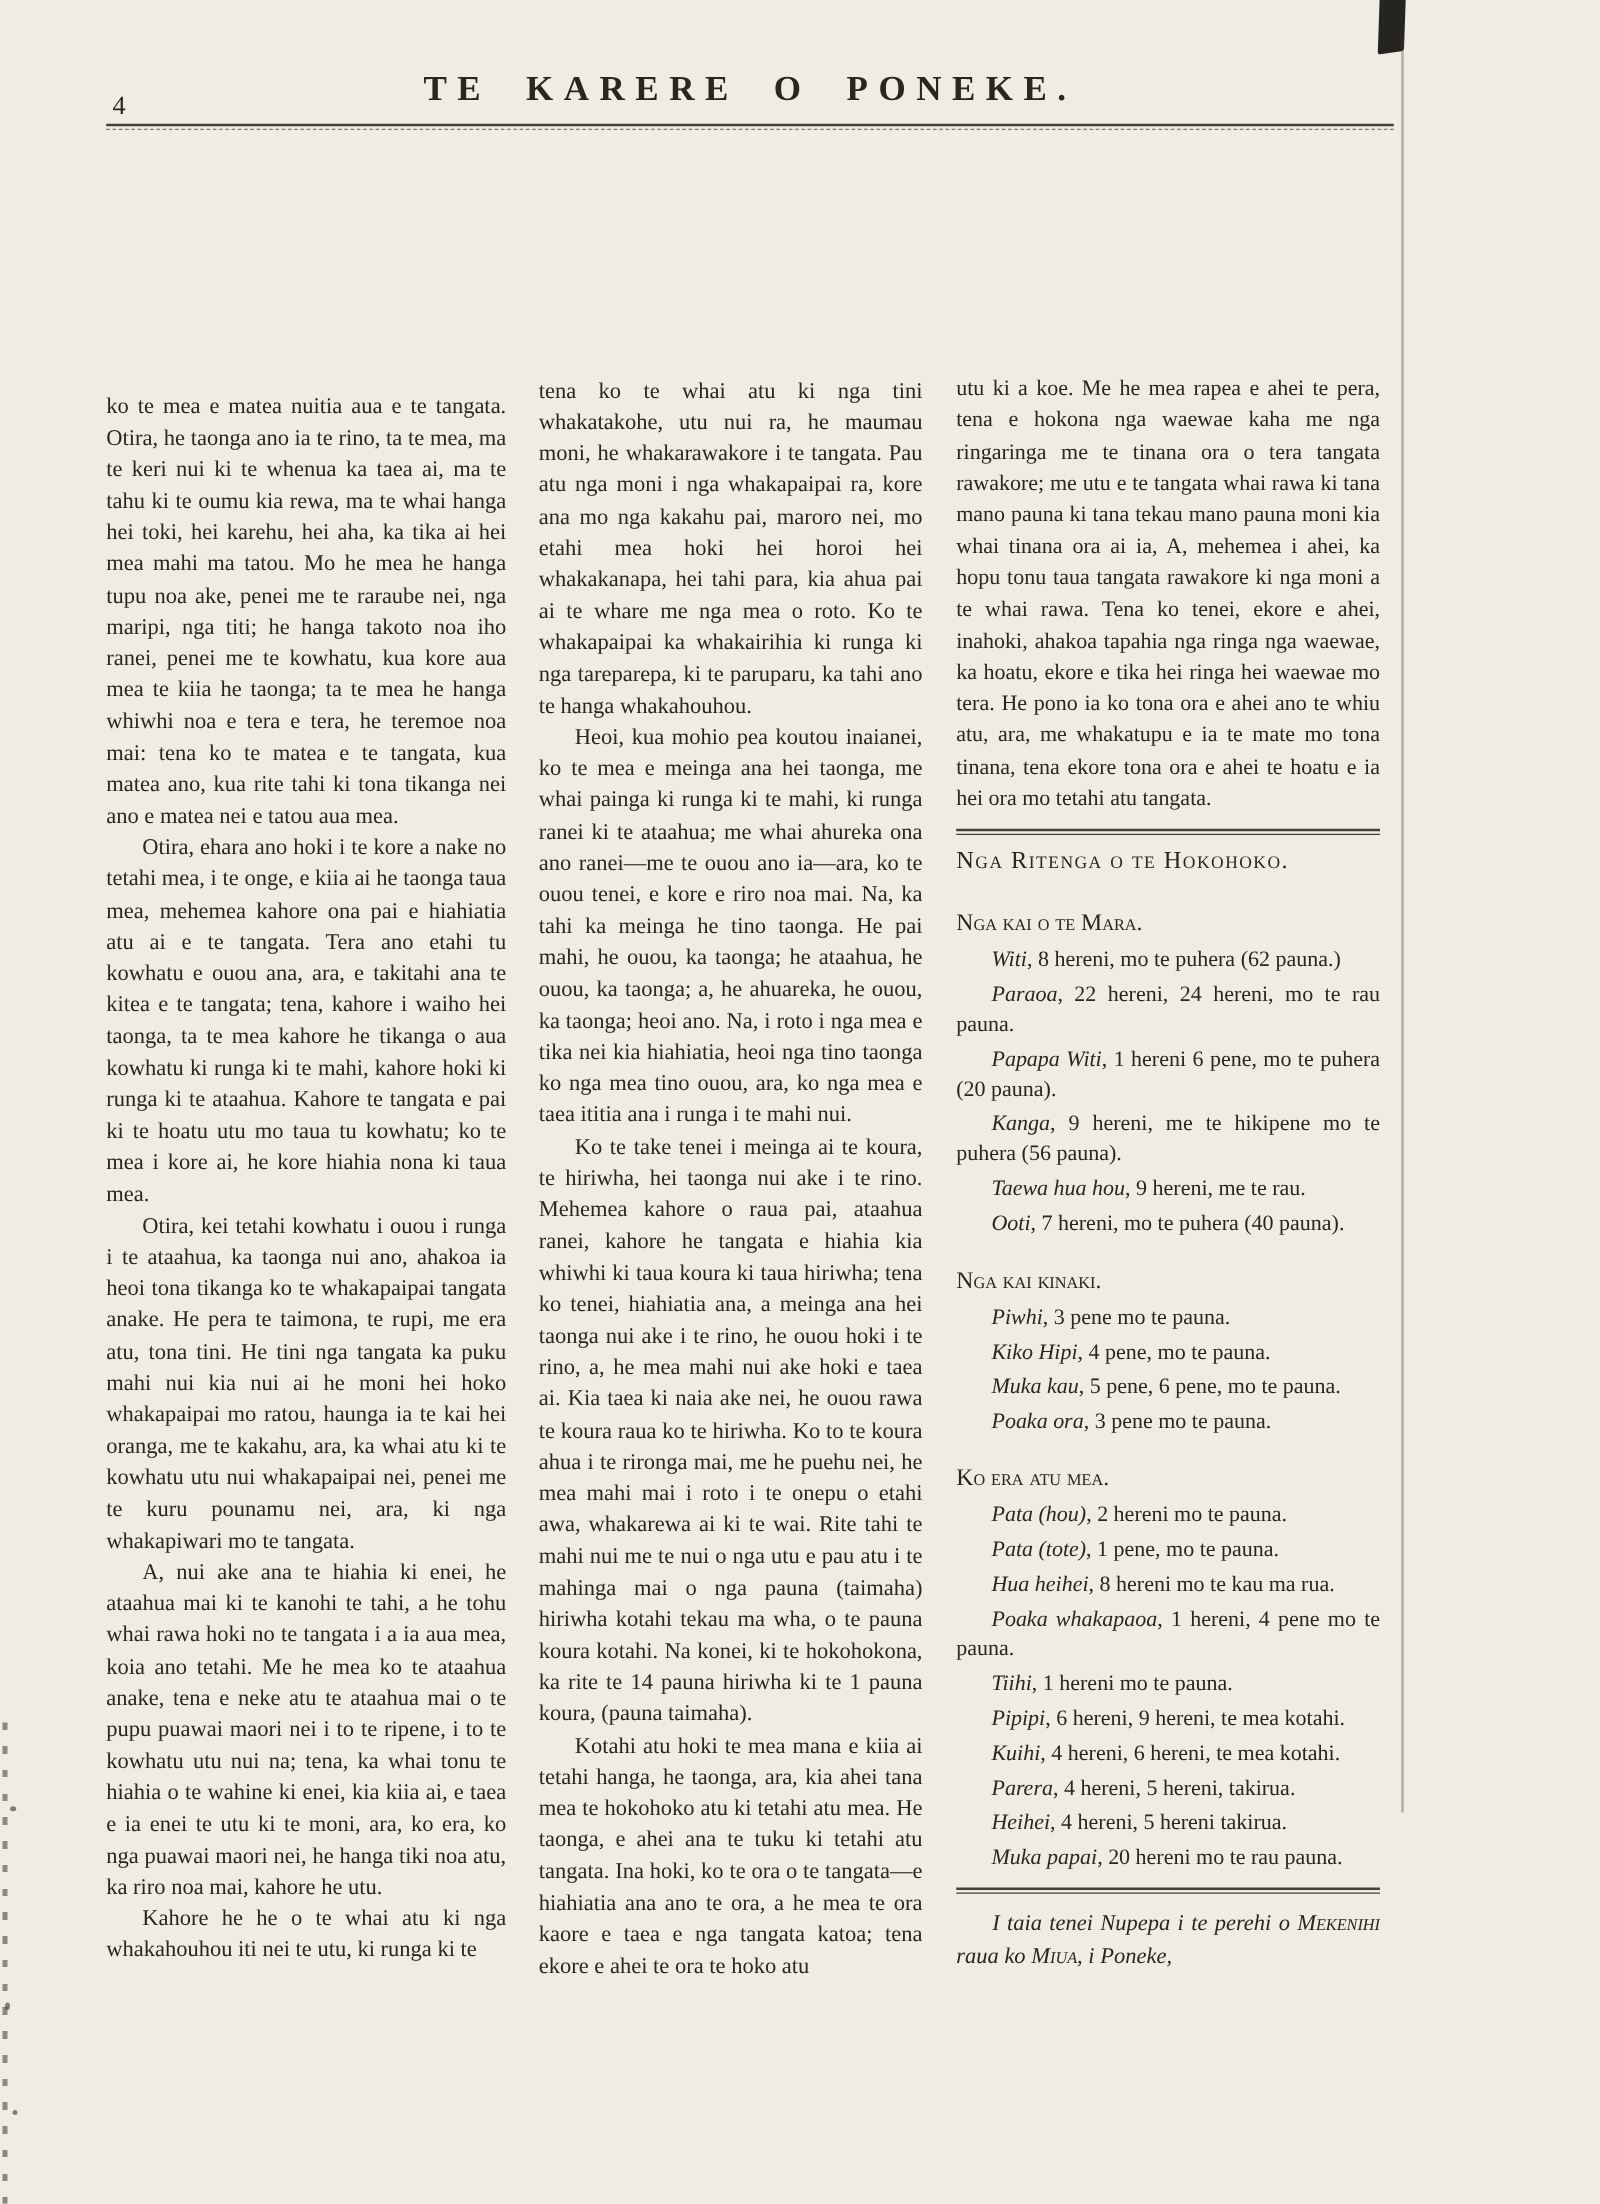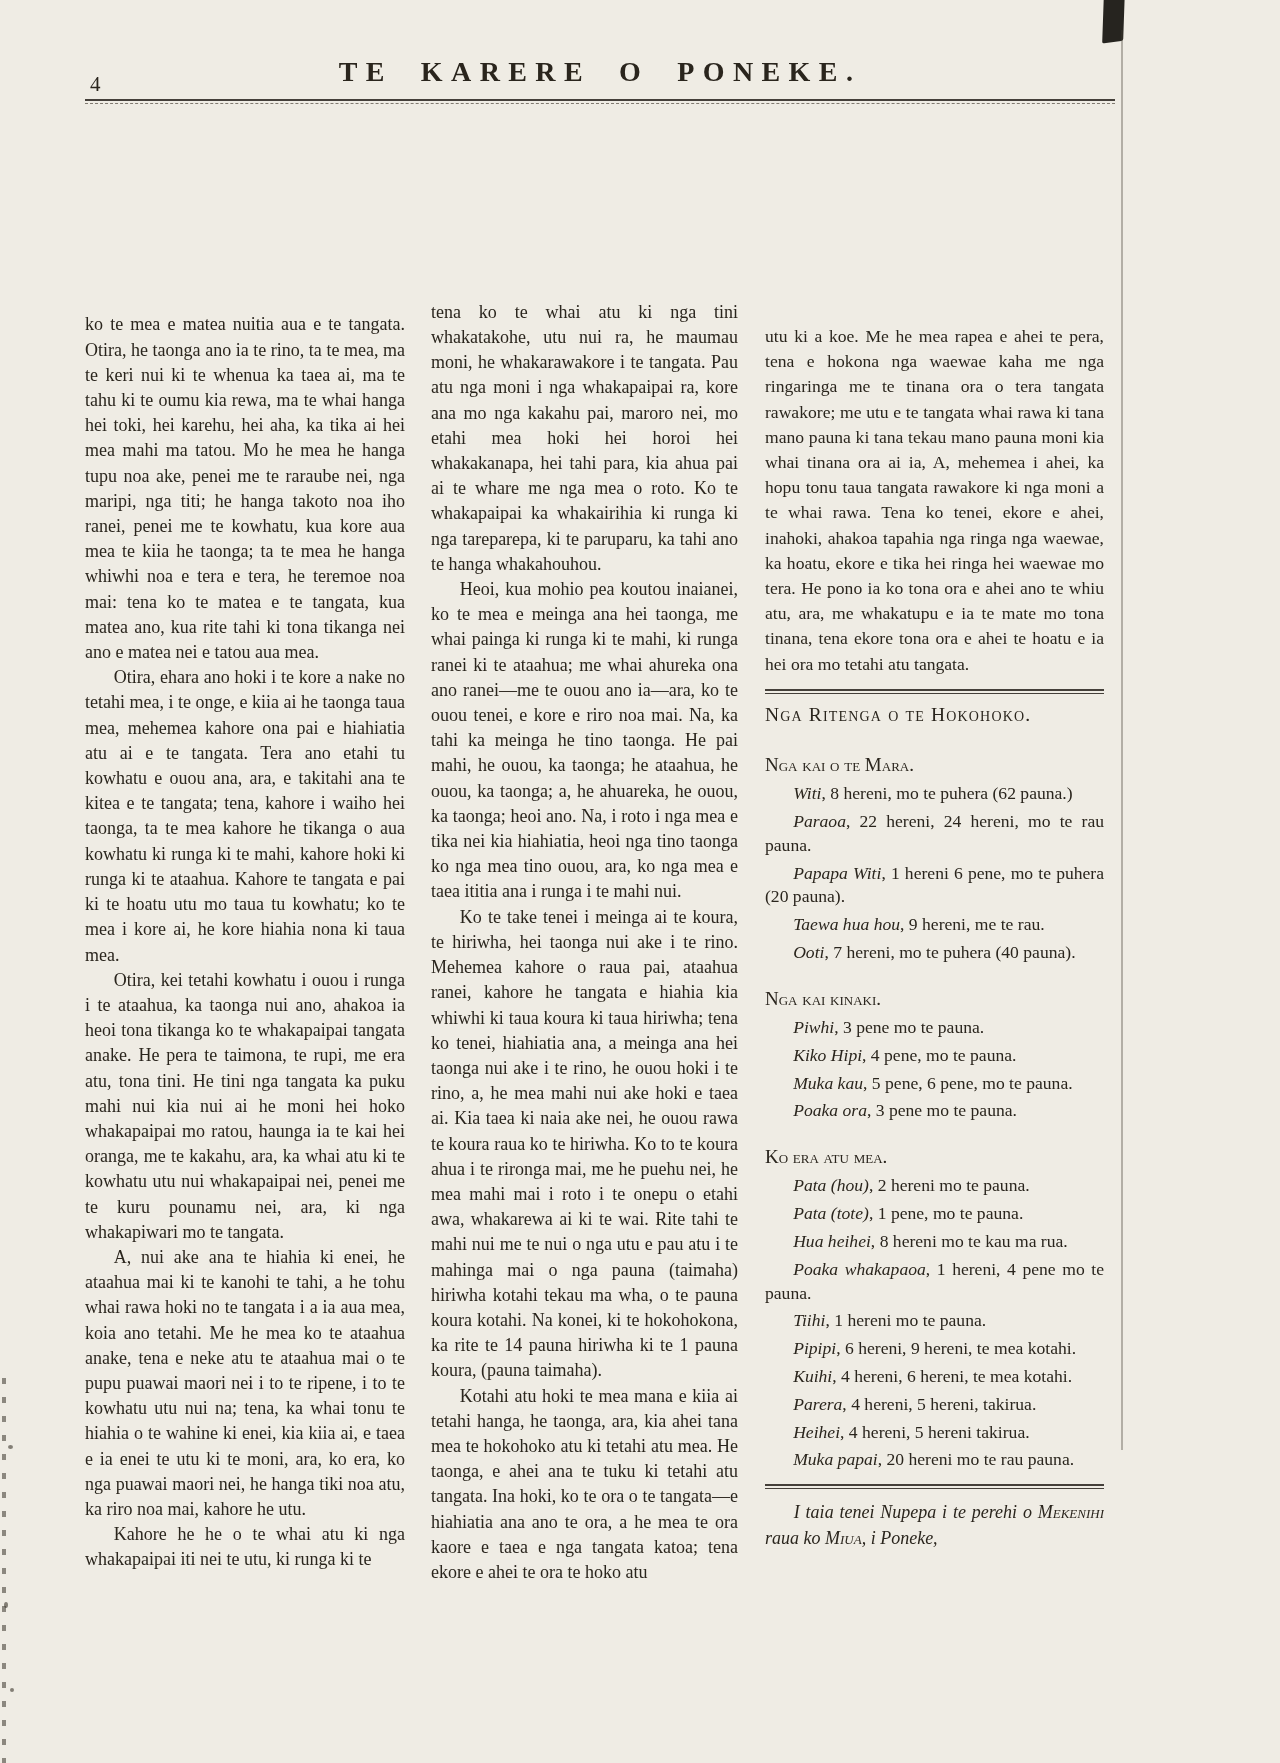--- a/index.html
+++ b/index.html
@@ -71,21 +71,21 @@
     <div class="r2"></div>
   </div>
 
   <div class="cols">
 
     <div class="col col1">
       <p class="para cont">ko te mea e matea nuitia aua e te tangata. Otira, he taonga ano ia te rino, ta te mea, ma te keri nui ki te whenua ka taea ai, ma te tahu ki te oumu kia rewa, ma te whai hanga hei toki, hei karehu, hei aha, ka tika ai hei mea mahi ma tatou. Mo he mea he hanga tupu noa ake, penei me te raraube nei, nga maripi, nga titi; he hanga takoto noa iho ranei, penei me te kowhatu, kua kore aua mea te kiia he taonga; ta te mea he hanga whiwhi noa e tera e tera, he teremoe noa mai: tena ko te matea e te tangata, kua matea ano, kua rite tahi ki tona tikanga nei ano e matea nei e tatou aua mea.</p>
       <p class="para">Otira, ehara ano hoki i te kore a nake no tetahi mea, i te onge, e kiia ai he taonga taua mea, mehemea kahore ona pai e hiahiatia atu ai e te tangata. Tera ano etahi tu kowhatu e ouou ana, ara, e takitahi ana te kitea e te tangata; tena, kahore i waiho hei taonga, ta te mea kahore he tikanga o aua kowhatu ki runga ki te mahi, kahore hoki ki runga ki te ataahua. Kahore te tangata e pai ki te hoatu utu mo taua tu kowhatu; ko te mea i kore ai, he kore hiahia nona ki taua mea.</p>
       <p class="para">Otira, kei tetahi kowhatu i ouou i runga i te ataahua, ka taonga nui ano, ahakoa ia heoi tona tikanga ko te whakapaipai tangata anake. He pera te taimona, te rupi, me era atu, tona tini. He tini nga tangata ka puku mahi nui kia nui ai he moni hei hoko whakapaipai mo ratou, haunga ia te kai hei oranga, me te kakahu, ara, ka whai atu ki te kowhatu utu nui whakapaipai nei, penei me te kuru pounamu nei, ara, ki nga whakapiwari mo te tangata.</p>
       <p class="para">A, nui ake ana te hiahia ki enei, he ataahua mai ki te kanohi te tahi, a he tohu whai rawa hoki no te tangata i a ia aua mea, koia ano tetahi. Me he mea ko te ataahua anake, tena e neke atu te ataahua mai o te pupu puawai maori nei i to te ripene, i to te kowhatu utu nui na; tena, ka whai tonu te hiahia o te wahine ki enei, kia kiia ai, e taea e ia enei te utu ki te moni, ara, ko era, ko nga puawai maori nei, he hanga tiki noa atu, ka riro noa mai, kahore he utu.</p>
-      <p class="para">Kahore he he o te whai atu ki nga whakapaipai iti nei te utu, ki runga ki te</p>
+      <p class="para">Kahore he he o te whai atu ki nga whakahouhou iti nei te utu, ki runga ki te</p>
     </div>
 
     <div class="col-rule"></div>
 
     <div class="col col2">
       <p class="para cont">tena ko te whai atu ki nga tini whakatakohe, utu nui ra, he maumau moni, he whakarawakore i te tangata. Pau atu nga moni i nga whakapaipai ra, kore ana mo nga kakahu pai, maroro nei, mo etahi mea hoki hei horoi hei whakakanapa, hei tahi para, kia ahua pai ai te whare me nga mea o roto. Ko te whakapaipai ka whakairihia ki runga ki nga tareparepa, ki te paruparu, ka tahi ano te hanga whakahouhou.</p>
       <p class="para">Heoi, kua mohio pea koutou inaianei, ko te mea e meinga ana hei taonga, me whai painga ki runga ki te mahi, ki runga ranei ki te ataahua; me whai ahureka ona ano ranei—me te ouou ano ia—ara, ko te ouou tenei, e kore e riro noa mai. Na, ka tahi ka meinga he tino taonga. He pai mahi, he ouou, ka taonga; he ataahua, he ouou, ka taonga; a, he ahuareka, he ouou, ka taonga; heoi ano. Na, i roto i nga mea e tika nei kia hiahiatia, heoi nga tino taonga ko nga mea tino ouou, ara, ko nga mea e taea ititia ana i runga i te mahi nui.</p>
       <p class="para">Ko te take tenei i meinga ai te koura, te hiriwha, hei taonga nui ake i te rino. Mehemea kahore o raua pai, ataahua ranei, kahore he tangata e hiahia kia whiwhi ki taua koura ki taua hiriwha; tena ko tenei, hiahiatia ana, a meinga ana hei taonga nui ake i te rino, he ouou hoki i te rino, a, he mea mahi nui ake hoki e taea ai. Kia taea ki naia ake nei, he ouou rawa te koura raua ko te hiriwha. Ko to te koura ahua i te rironga mai, me he puehu nei, he mea mahi mai i roto i te onepu o etahi awa, whakarewa ai ki te wai. Rite tahi te mahi nui me te nui o nga utu e pau atu i te mahinga mai o nga pauna (taimaha) hiriwha kotahi tekau ma wha, o te pauna koura kotahi. Na konei, ki te hokohokona, ka rite te 14 pauna hiriwha ki te 1 pauna koura, (pauna taimaha).</p>
       <p class="para">Kotahi atu hoki te mea mana e kiia ai tetahi hanga, he taonga, ara, kia ahei tana mea te hokohoko atu ki tetahi atu mea. He taonga, e ahei ana te tuku ki tetahi atu tangata. Ina hoki, ko te ora o te tangata—e hiahiatia ana ano te ora, a he mea te ora kaore e taea e nga tangata katoa; tena ekore e ahei te ora te hoko atu</p>
     </div>
@@ -95,20 +95,21 @@
     <div class="col col3">
       <p class="para cont">utu ki a koe. Me he mea rapea e ahei te pera, tena e hokona nga waewae kaha me nga ringaringa me te tinana ora o tera tangata rawakore; me utu e te tangata whai rawa ki tana mano pauna ki tana tekau mano pauna moni kia whai tinana ora ai ia, A, mehemea i ahei, ka hopu tonu taua tangata rawakore ki nga moni a te whai rawa. Tena ko tenei, ekore e ahei, inahoki, ahakoa tapahia nga ringa nga waewae, ka hoatu, ekore e tika hei ringa hei waewae mo tera. He pono ia ko tona ora e ahei ano te whiu atu, ara, me whakatupu e ia te mate mo tona tinana, tena ekore tona ora e ahei te hoatu e ia hei ora mo tetahi atu tangata.</p>
 
       <div class="double-rule"></div>
       <p class="section-heading">Nga Ritenga o te Hokohoko.</p>
 
       <p class="sub-heading">Nga kai o te Mara.</p>
       <p class="item"><span class="lead">Witi</span><span>, 8 hereni, mo te puhera (62 pauna.)</span></p>
       <p class="item"><span class="lead">Paraoa</span><span>, 22 hereni, 24 hereni, mo te rau pauna.</span></p>
       <p class="item"><span class="lead">Papapa Witi</span><span>, 1 hereni 6 pene, mo te puhera (20 pauna).</span></p>
+      <p class="item"><span class="lead">Kanga</span><span>, 9 hereni, me te hikipene mo te puhera (56 pauna).</span></p>
       <p class="item"><span class="lead">Taewa hua hou</span><span>, 9 hereni, me te rau.</span></p>
       <p class="item"><span class="lead">Ooti</span><span>, 7 hereni, mo te puhera (40 pauna).</span></p>
 
       <p class="sub-heading">Nga kai kinaki.</p>
       <p class="item"><span class="lead">Piwhi</span><span>, 3 pene mo te pauna.</span></p>
       <p class="item"><span class="lead">Kiko Hipi</span><span>, 4 pene, mo te pauna.</span></p>
       <p class="item"><span class="lead">Muka kau</span><span>, 5 pene, 6 pene, mo te pauna.</span></p>
       <p class="item"><span class="lead">Poaka ora</span><span>, 3 pene mo te pauna.</span></p>
 
       <p class="sub-heading">Ko era atu mea.</p>

